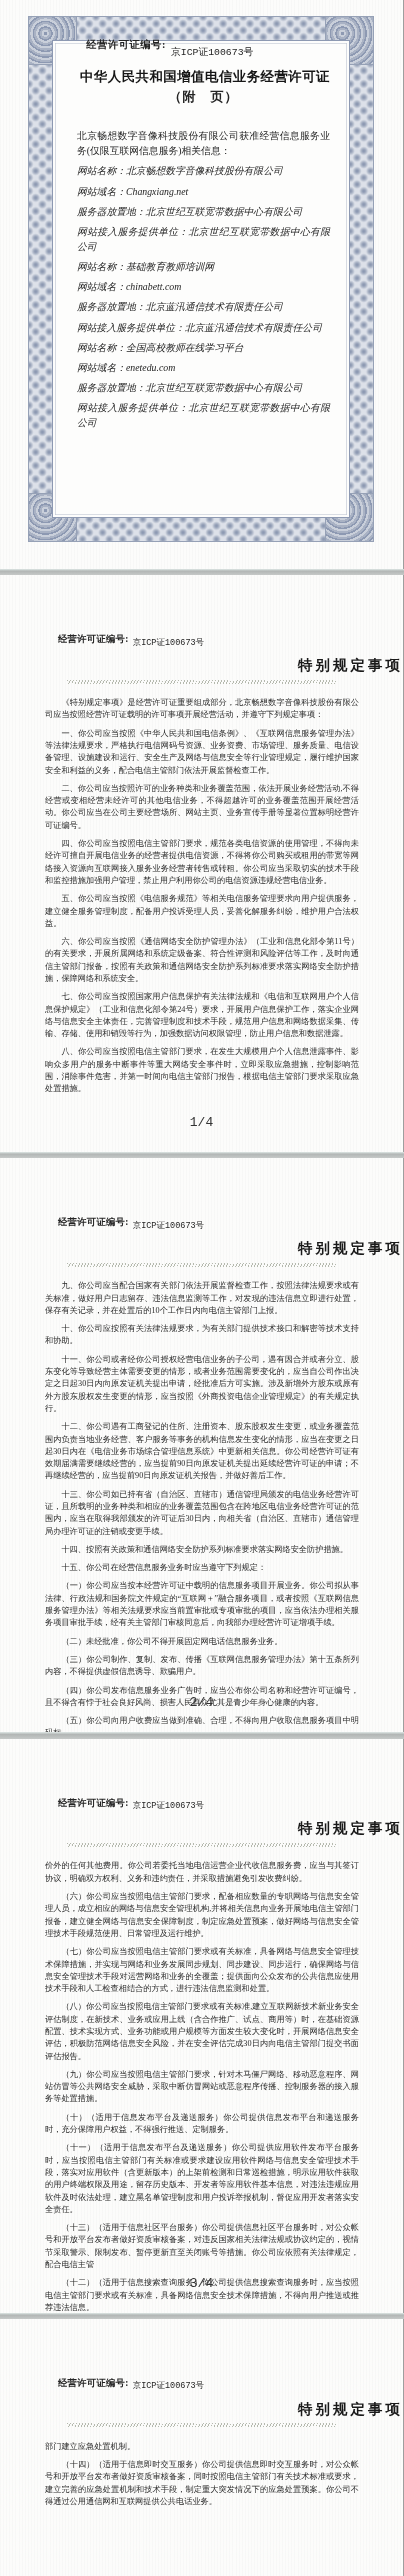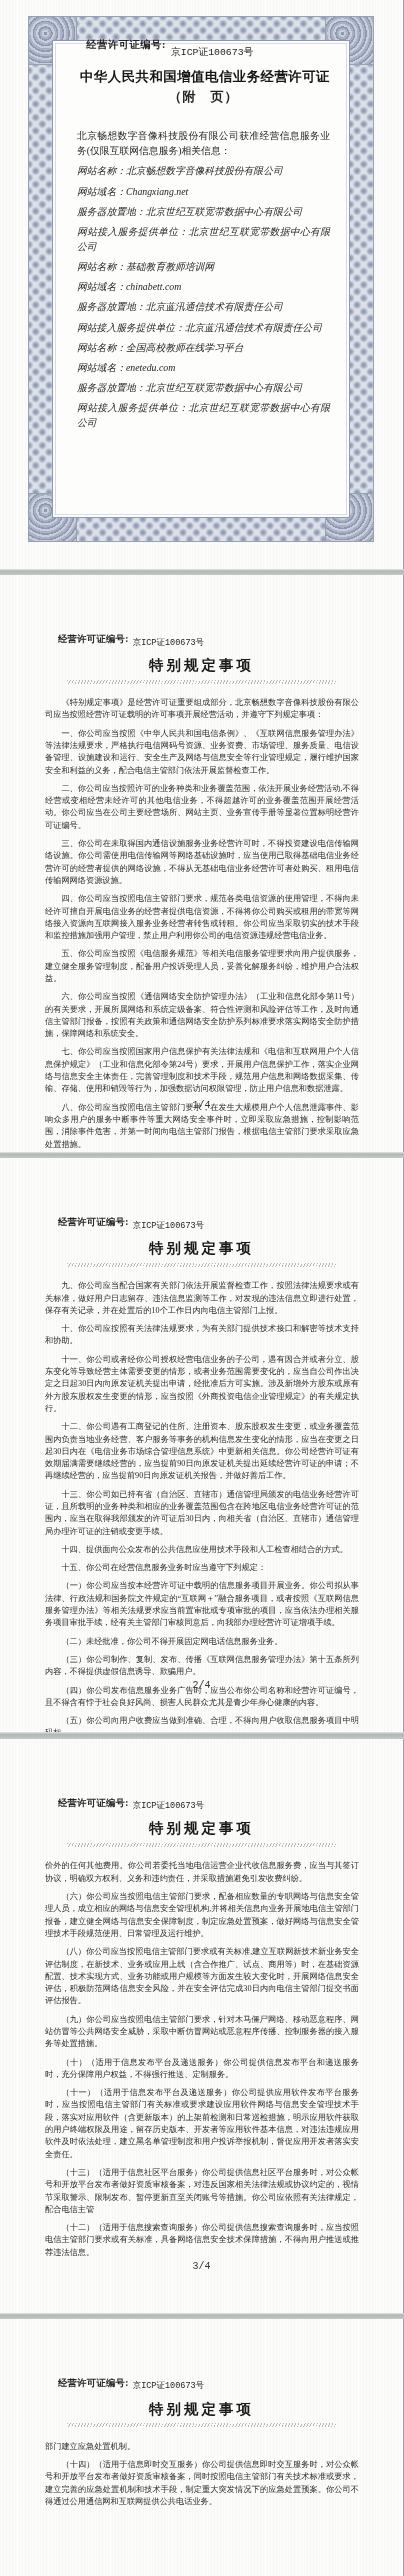--- a/index.html
+++ b/index.html
@@ -63,38 +63,38 @@
   .cert-lines .cert-line{margin-top:5.2px; text-align:justify;font-style:italic;}
 
   
   .prov-page-a{height:577px;}
   .prov-page-b{height:574px;}
   .prov-page-c{height:554px;}
   .prov-header{margin:58px 0 0 58px; display:flex; align-items:flex-start;}
   .prov-license-label{font-size:9.3px; font-weight:bold; letter-spacing:0.3px;}
   .prov-license-no{font-size:8.5px; margin-left:4.1px; margin-top:3.6px; font-family:"Liberation Mono","DejaVu Sans Mono",monospace;}
   .prov-title{
-    margin-top:7.2px; text-align:center; font-size:14.4px; font-weight:bold;
+    margin-top:7.2px; text-align:right; font-size:14.4px; font-weight:bold;
     letter-spacing:3.1px; color:#1a1a1a;
   }
   .wavy{
     width:270px; height:4.1px; margin:4.6px auto 0;
     background:repeating-linear-gradient(115deg, #a9aea1 0 0.8px, rgba(0,0,0,0) 0.8px 2.8px);
     opacity:0.85;
   }
   .prov-body{
     margin-top:13.4px; padding:0 38px 0 39px;
     font-size:8.2px; line-height:12.3px; text-align:justify;
     color:#2a2a2a;
   }
   .prov-body .para{margin:6px; text-indent:2em;}
   .prov-body .para.cont{text-indent:0;}
   .page-num{
-    position:absolute; bottom:41px; left:0; right:0;
-    text-align:center; font-size:10px; color:#333;
+    position:absolute; bottom:22px; left:0; right:0;
+    text-align:center; font-size:13px; color:#333;
     font-family:"Liberation Mono","DejaVu Sans Mono",monospace;
   }
 </style>
 </head>
 <body>
 
 <div class="page cert-page">
   <div class="cert-frame">
     <div class="cert-corner corner-tl"></div>
     <div class="cert-corner corner-tr"></div>
@@ -133,21 +133,20 @@
   <div class="prov-header">
     <span class="prov-license-label">经营许可证编号:</span>
     <span class="prov-license-no">京ICP证100673号</span>
   </div>
   <div class="prov-title">特别规定事项</div>
   <div class="wavy"></div>
   <div class="prov-body">
       <p class="para">《特别规定事项》是经营许可证重要组成部分，北京畅想数字音像科技股份有限公司应当按照经营许可证载明的许可事项开展经营活动，并遵守下列规定事项：</p>
       <p class="para">一、你公司应当按照《中华人民共和国电信条例》、《互联网信息服务管理办法》等法律法规要求，严格执行电信网码号资源、业务资费、市场管理、服务质量、电信设备管理、设施建设和运行、安全生产及网络与信息安全等行业管理规定，履行维护国家安全和利益的义务，配合电信主管部门依法开展监督检查工作。</p>
       <p class="para">二、你公司应当按照许可的业务种类和业务覆盖范围，依法开展业务经营活动,不得经营或变相经营未经许可的其他电信业务，不得超越许可的业务覆盖范围开展经营活动。你公司应当在公司主要经营场所、网站主页、业务宣传手册等显著位置标明经营许可证编号。</p>
-      <p class="para">三、你公司在未取得国内通信设施服务业务经营许可时，不得投资建设电信传输网络设施。你公司需使用电信传输网等网络基础设施时，应当使用已取得基础电信业务经营许可的经营者提供的网络设施，不得从无基础电信业务经营许可者处购买、租用电信传输网网络资源设施。</p>
       <p class="para">四、你公司应当按照电信主管部门要求，规范各类电信资源的使用管理，不得向未经许可擅自开展电信业务的经营者提供电信资源，不得将你公司购买或租用的带宽等网络接入资源向互联网接入服务业务经营者转售或转租。你公司应当采取切实的技术手段和监控措施加强用户管理，禁止用户利用你公司的电信资源违规经营电信业务。</p>
       <p class="para">五、你公司应当按照《电信服务规范》等相关电信服务管理要求向用户提供服务，建立健全服务管理制度，配备用户投诉受理人员，妥善化解服务纠纷，维护用户合法权益。</p>
       <p class="para">六、你公司应当按照《通信网络安全防护管理办法》（工业和信息化部令第11号）的有关要求，开展所属网络和系统定级备案、符合性评测和风险评估等工作，及时向通信主管部门报备，按照有关政策和通信网络安全防护系列标准要求落实网络安全防护措施，保障网络和系统安全。</p>
       <p class="para">七、你公司应当按照国家用户信息保护有关法律法规和《电信和互联网用户个人信息保护规定》（工业和信息化部令第24号）要求，开展用户信息保护工作，落实企业网络与信息安全主体责任，完善管理制度和技术手段，规范用户信息和网络数据采集、传输、存储、使用和销毁等行为，加强数据访问权限管理，防止用户信息和数据泄露。</p>
       <p class="para">八、你公司应当按照电信主管部门要求，在发生大规模用户个人信息泄露事件、影响众多用户的服务中断事件等重大网络安全事件时，立即采取应急措施，控制影响范围，消除事件危害，并第一时间向电信主管部门报告，根据电信主管部门要求采取应急处置措施。</p>
     </div>
   <div class="page-num">1/4</div>
 </div>
 
 <div class="page-gap"></div>
@@ -158,21 +157,21 @@
     <span class="prov-license-no">京ICP证100673号</span>
   </div>
   <div class="prov-title">特别规定事项</div>
   <div class="wavy"></div>
   <div class="prov-body">
       <p class="para">九、你公司应当配合国家有关部门依法开展监督检查工作，按照法律法规要求或有关标准，做好用户日志留存、违法信息监测等工作，对发现的违法信息立即进行处置，保存有关记录，并在处置后的10个工作日内向电信主管部门上报。</p>
       <p class="para">十、你公司应按照有关法律法规要求，为有关部门提供技术接口和解密等技术支持和协助。</p>
       <p class="para">十一、你公司或者经你公司授权经营电信业务的子公司，遇有因合并或者分立、股东变化等导致经营主体需要变更的情形，或者业务范围需要变化的，应当自公司作出决定之日起30日内向原发证机关提出申请，经批准后方可实施。涉及新增外方股东或原有外方股东股权发生变更的情形，应当按照《外商投资电信企业管理规定》的有关规定执行。</p>
       <p class="para">十二、你公司遇有工商登记的住所、注册资本、股东股权发生变更，或业务覆盖范围内负责当地业务经营、客户服务等事务的机构信息发生变化的情形，应当在变更之日起30日内在《电信业务市场综合管理信息系统》中更新相关信息。你公司经营许可证有效期届满需要继续经营的，应当提前90日向原发证机关提出延续经营许可证的申请；不再继续经营的，应当提前90日向原发证机关报告，并做好善后工作。</p>
       <p class="para">十三、你公司如已持有省（自治区、直辖市）通信管理局颁发的电信业务经营许可证，且所载明的业务种类和相应的业务覆盖范围包含在跨地区电信业务经营许可证的范围内，应当在取得我部颁发的许可证后30日内，向相关省（自治区、直辖市）通信管理局办理许可证的注销或变更手续。</p>
-      <p class="para">十四、提供面向公众发布的公共信息应使用技术手段和人工检查相结合的方式。</p>
+      <p class="para">十四、按照有关政策和通信网络安全防护系列标准要求落实网络安全防护措施。</p>
       <p class="para">十五、你公司在经营信息服务业务时应当遵守下列规定：</p>
       <p class="para">（一）你公司应当按本经营许可证中载明的信息服务项目开展业务。你公司拟从事法律、行政法规和国务院文件规定的“互联网＋”融合服务项目，或者按照《互联网信息服务管理办法》等相关法规要求应当前置审批或专项审批的项目，应当依法办理相关服务项目审批手续，经有关主管部门审核同意后，向我部办理经营许可证增项手续。</p>
       <p class="para">（二）未经批准，你公司不得开展固定网电话信息服务业务。</p>
       <p class="para">（三）你公司制作、复制、发布、传播《互联网信息服务管理办法》第十五条所列内容，不得提供虚假信息诱导、欺骗用户。</p>
       <p class="para">（四）你公司发布信息服务业务广告时，应当公布你公司名称和经营许可证编号，且不得含有悖于社会良好风尚、损害人民群众尤其是青少年身心健康的内容。</p>
       <p class="para">（五）你公司向用户收费应当做到准确、合理，不得向用户收取信息服务项目中明码标</p>
     </div>
   <div class="page-num">2/4</div>
 </div>
 
@@ -181,20 +180,21 @@
 <div class="page prov-page-b">
   <div class="prov-header">
     <span class="prov-license-label">经营许可证编号:</span>
     <span class="prov-license-no">京ICP证100673号</span>
   </div>
   <div class="prov-title">特别规定事项</div>
   <div class="wavy"></div>
   <div class="prov-body">
       <p class="para cont">价外的任何其他费用。你公司若委托当地电信运营企业代收信息服务费，应当与其签订协议，明确双方权利、义务和违约责任，并采取措施避免引发收费纠纷。</p>
       <p class="para">（六）你公司应当按照电信主管部门要求，配备相应数量的专职网络与信息安全管理人员，成立相应的网络与信息安全管理机构,并将相关信息向业务开展地电信主管部门报备，建立健全网络与信息安全保障制度，制定应急处置预案，做好网络与信息安全管理技术手段规范使用、日常管理及运行维护。</p>
+      <p class="para">（七）你公司应当按照电信主管部门要求或有关标准，具备网络与信息安全管理技术保障措施，并实现与网络和业务发展同步规划、同步建设、同步运行，确保网络与信息安全管理技术手段对运营网络和业务的全覆盖；提供面向公众发布的公共信息应使用技术手段和人工检查相结合的方式，进行违法信息监测和处置。</p>
       <p class="para">（八）你公司应当按照电信主管部门要求或有关标准,建立互联网新技术新业务安全评估制度，在新技术、业务或应用上线（含合作推广、试点、商用等）时，在基础资源配置、技术实现方式、业务功能或用户规模等方面发生较大变化时，开展网络信息安全评估，积极防范网络信息安全风险，并在安全评估完成30日内向电信主管部门提交书面评估报告。</p>
       <p class="para">（九）你公司应当按照电信主管部门要求，针对木马僵尸网络、移动恶意程序、网站仿冒等公共网络安全威胁，采取中断仿冒网站或恶意程序传播、控制服务器的接入服务等处置措施。</p>
       <p class="para">（十）（适用于信息发布平台及递送服务）你公司提供信息发布平台和递送服务时，充分保障用户权益，不得强行推送、定制服务。</p>
       <p class="para">（十一）（适用于信息发布平台及递送服务）你公司提供应用软件发布平台服务时，应当按照电信主管部门有关标准或要求建设应用软件网络与信息安全管理技术手段，落实对应用软件（含更新版本）的上架前检测和日常巡检措施，明示应用软件获取的用户终端权限及用途，留存历史版本、开发者等应用软件基本信息，对违法违规应用软件及时依法处理，建立黑名单管理制度和用户投诉举报机制，督促应用开发者落实安全责任。</p>
       <p class="para">（十三）（适用于信息社区平台服务）你公司提供信息社区平台服务时，对公众帐号和开放平台发布者做好资质审核备案，对违反国家相关法律法规或协议约定的，视情节采取警示、限制发布、暂停更新直至关闭账号等措施。你公司应依照有关法律规定，配合电信主管</p>
       <p class="para">（十二）（适用于信息搜索查询服务）你公司提供信息搜索查询服务时，应当按照电信主管部门要求或有关标准，具备网络信息安全技术保障措施，不得向用户推送或推荐违法信息。</p>
     </div>
   <div class="page-num">3/4</div>
 </div>
 

